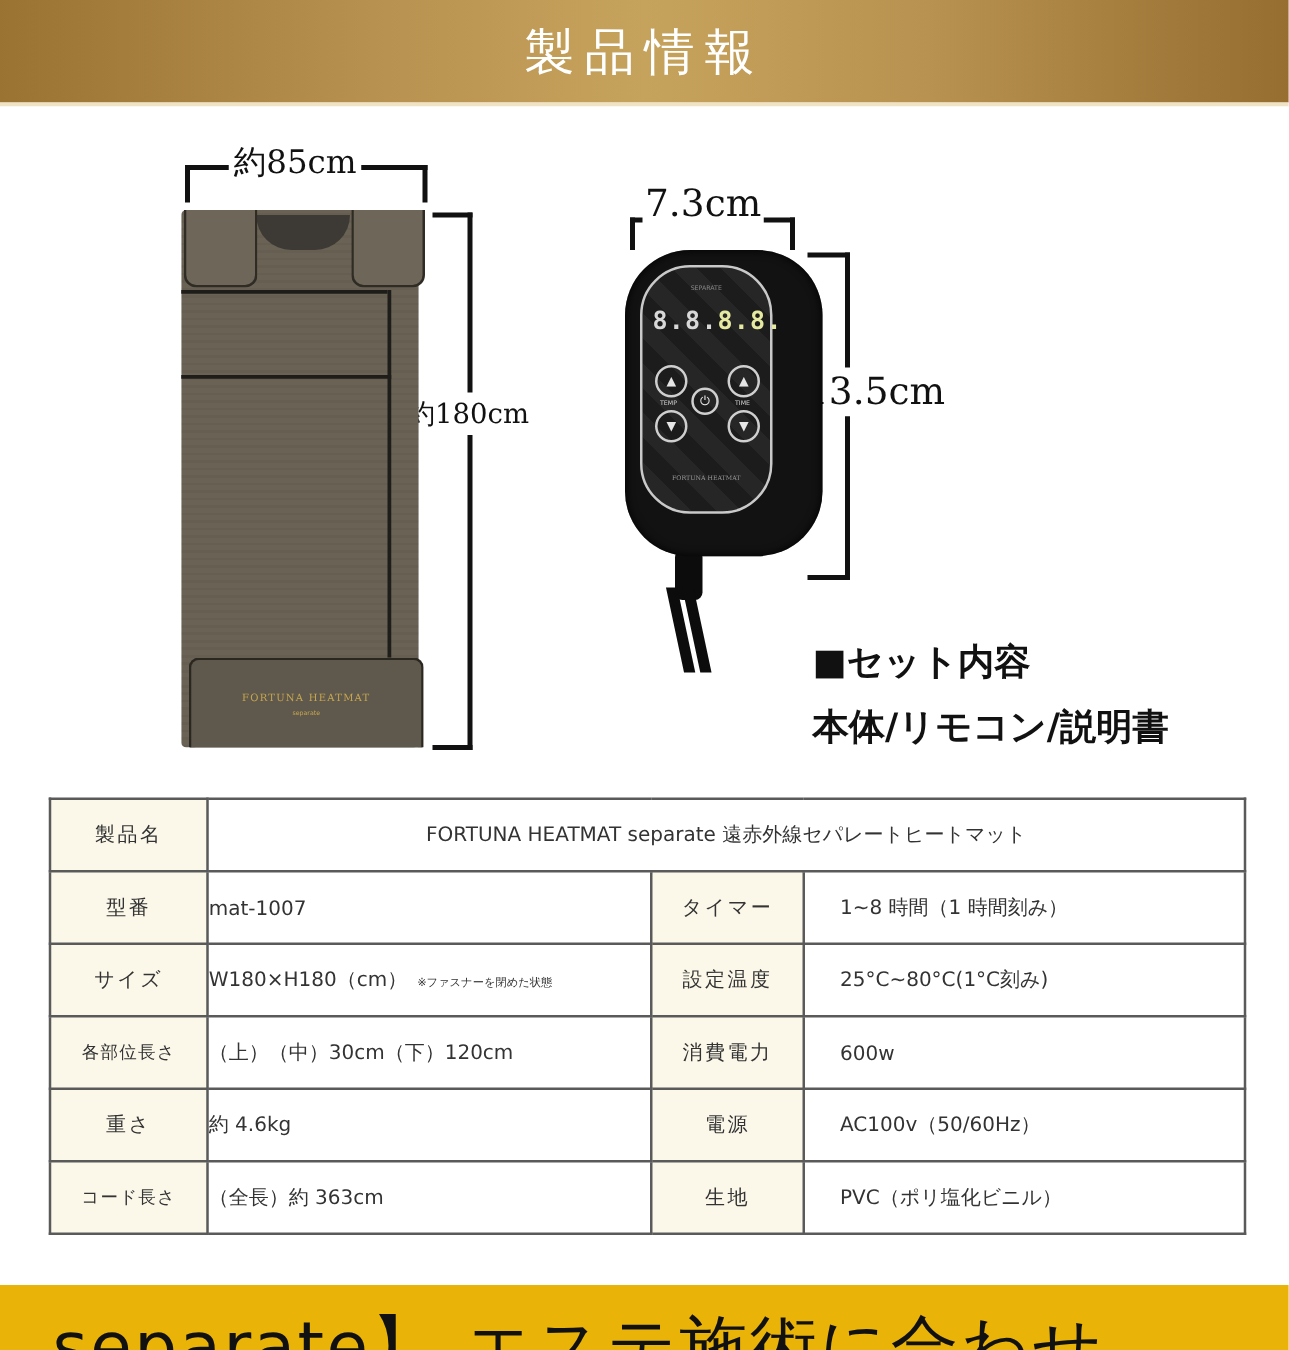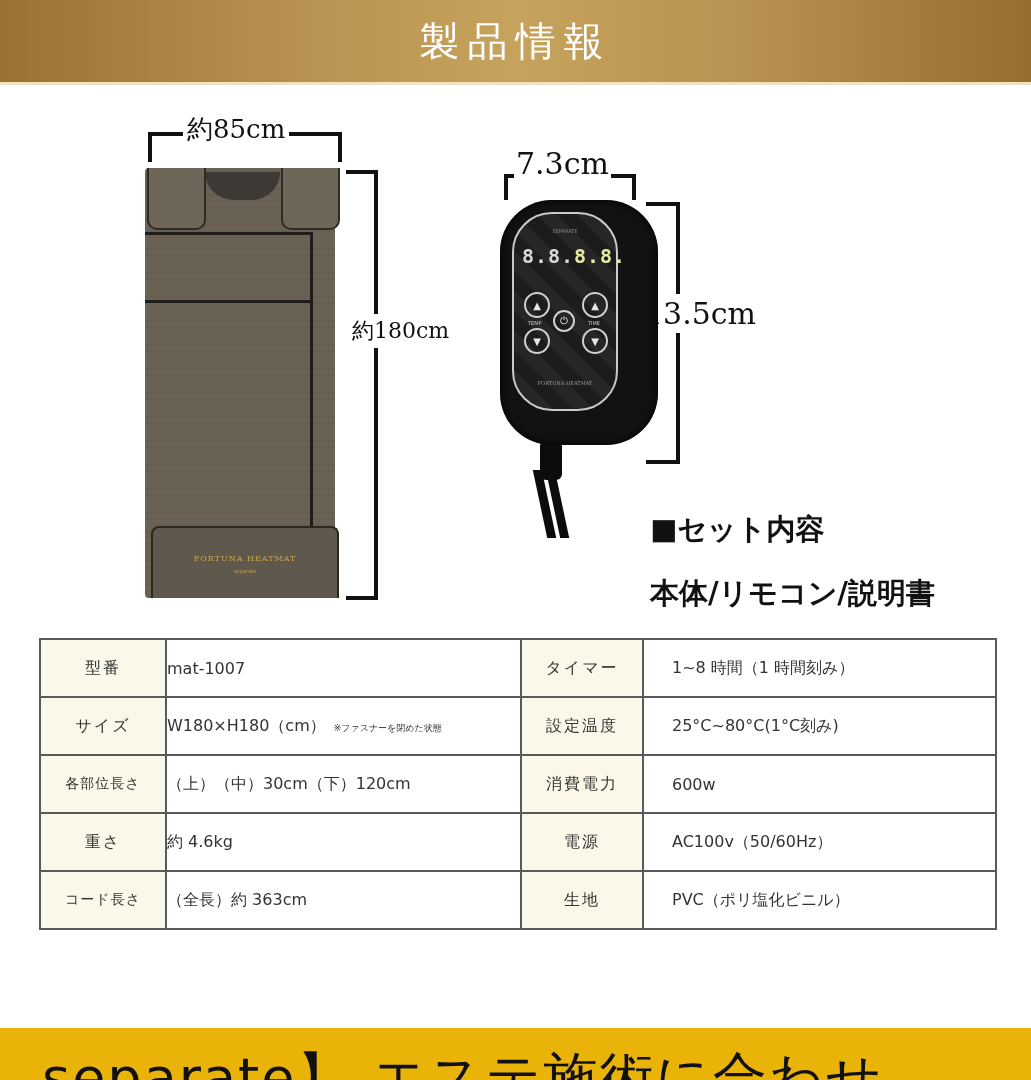--- a/index.html
+++ b/index.html
@@ -33,21 +33,21 @@
   .remote-top-text { position: absolute; left: 0; width: 102px; top: 14px; text-align: center; color: #888; font-size: 5px; }
   .seg { position: absolute; top: 30px; font-family: "DejaVu Sans Mono", monospace; font-size: 20px; font-weight: bold; letter-spacing: 1px; }
   .seg.left { left: 8px; color: #d8d8d8; }
   .seg.right { left: 60px; color: #e5eaa0; }
   .rbtn { position: absolute; width: 22px; height: 22px; border: 2px solid #cfcfcf; border-radius: 50%; display: flex; align-items: center; justify-content: center; color: #e6e6e6; font-size: 10px; }
   .rlabel { position: absolute; color: #cfcfcf; font-size: 5px; }
   .remote-bottom-text { position: absolute; left: 0; width: 102px; top: 166px; text-align: center; color: #999; font-size: 5px; font-family: "DejaVu Serif", serif; }
   .cord { position: absolute; background: #0c0c0c; }
 
   .set-title { position: absolute; left: 650px; top: 510px; font-size: 29px; font-weight: bold; color: #111; font-family: "DejaVu Serif", serif; white-space: nowrap; }
-  .set-items { position: absolute; left: 650px; top: 562px; font-size: 29px; font-weight: bold; color: #111; font-family: "DejaVu Serif", serif; white-space: nowrap; margin-top: 12px; }
+  .set-items { position: absolute; left: 650px; top: 562px; font-size: 29px; font-weight: bold; color: #111; font-family: "DejaVu Serif", serif; white-space: nowrap; }
 
   
   .spec { position: absolute; left: 39px; top: 638px; width: 958px; border-collapse: collapse; table-layout: fixed; }
   .spec td { border: 2px solid #5a5a5a; height: 56px; padding: 0; font-size: 16px; color: #333; font-family: "DejaVu Sans", sans-serif; }
   .spec td.lbl { background: #fbf8ea; text-align: center; letter-spacing: 2px; }
   .spec td.lbl.small { font-size: 14px; letter-spacing: 1px; }
   .spec td.val { background: #fff; white-space: nowrap; }
   .spec td.val.center { text-align: center; padding-left: 0; }
   .spec td.val.r { padding-left: 28px; }
   .note { font-size: 9px; margin-left: 8px; text-align: right; }
@@ -62,21 +62,21 @@
   <span class="header-title">製品情報</span>
 </div>
 <div class="header-line"></div>
 
 <div>
   <div class="bracket" style="left:148px; top:132px; width:186px; height:26px; border-width:4px 4px 0 4px;"></div>
   <span class="dim-label" style="left:183px; top:112px; font-size:26px; padding:0 4px;">約85cm</span>
 </div>
 <div>
   <div class="bracket" style="left:346px; top:170px; width:28px; height:422px; border-width:4px 4px 4px 0;"></div>
-  <span class="dim-label" style="left:350px; top:314px; font-size:22px; padding:2px 2px;">約180cm</span>
+  <span class="dim-label" style="left:324px; top:314px; font-size:22px; padding:2px 2px;">約180cm</span>
 </div>
 
 <div class="mat">
   <div class="mat-body"></div>
   <div class="mat-neck"></div>
   <div class="mat-flap" style="left:2px;"></div>
   <div class="mat-flap" style="left:136px;"></div>
   <div class="mat-seam" style="top:64px; width:165px;"></div>
   <div class="mat-seam" style="top:132px; width:168px;"></div>
   <div class="mat-seam-v" style="left:165px; top:64px; height:294px;"></div>
@@ -129,20 +129,24 @@
 <div class="set-items">本体/リモコン/説明書</div>
 
 <table class="spec">
   <colgroup>
     <col style="width:126px">
       <col style="width:355px">
       <col style="width:122px">
       <col>
   </colgroup>
   <tbody>
+      <tr>
+    <td class="lbl">製品名</td>
+    <td class="val center" colspan="3">FORTUNA HEATMAT separate 遠赤外線セパレートヒートマット</td>
+  </tr>
   <tr>
     <td class="lbl">型番</td>
     <td class="val">mat-1007</td>
     <td class="lbl">タイマー</td>
     <td class="val r">1~8 時間（1 時間刻み）</td>
   </tr>
   <tr>
     <td class="lbl">サイズ</td>
     <td class="val"><span>W180×H180（cm）</span><span class="note">※ファスナーを閉めた状態</span></td>
     <td class="lbl">設定温度</td>

